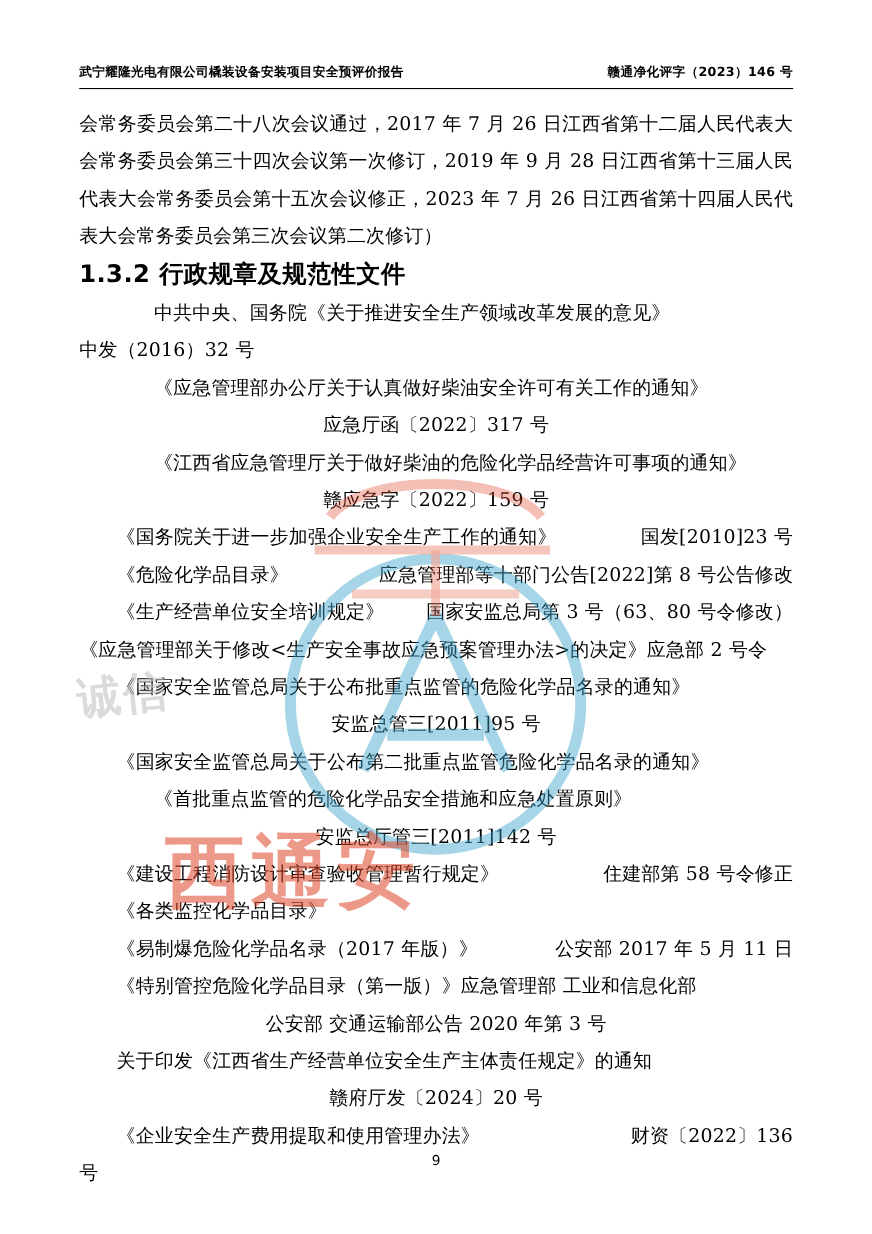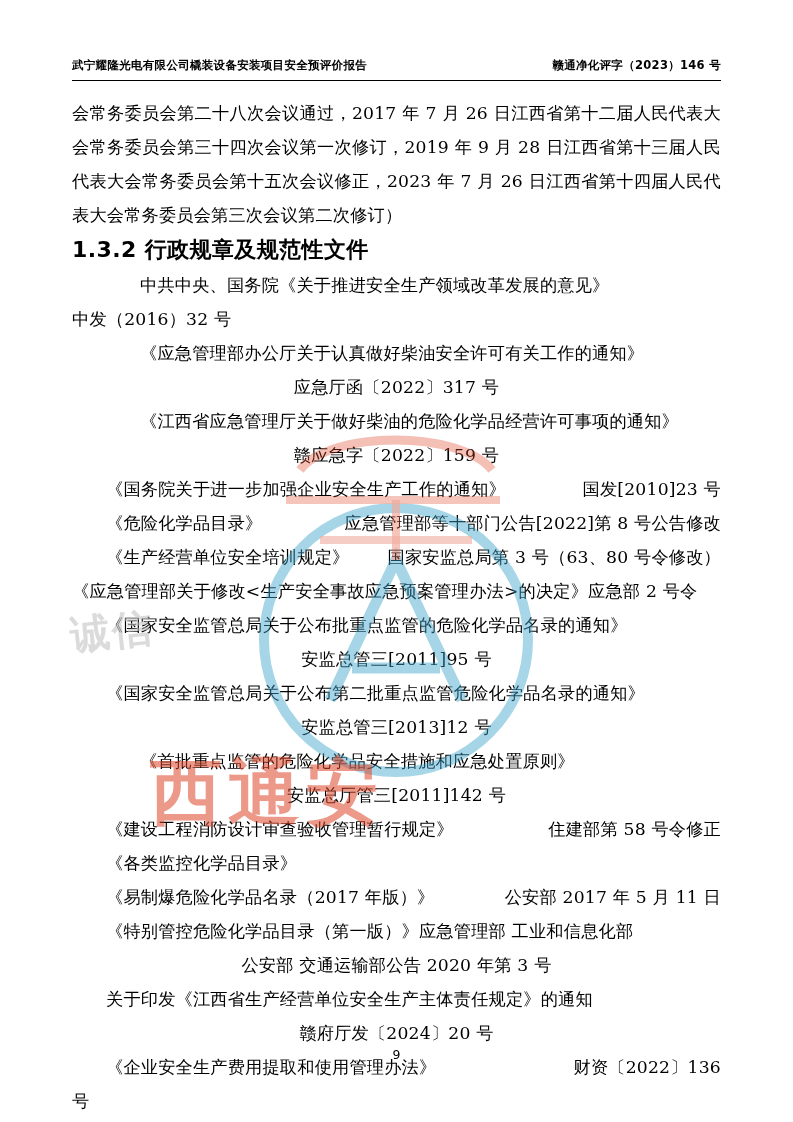--- a/index.html
+++ b/index.html
@@ -179,21 +179,20 @@
       <span class="lft" style="padding-left:34px;">《生产经营单位安全培训规定》</span>
       <span class="rgt">国家安监总局第 3 号（63、80 号令修改）</span>
     </div>
 
     <p class="para">《应急管理部关于修改&lt;生产安全事故应急预案管理办法&gt;的决定》应急部 2 号令</p>
 
     <p class="para indent1">《国家安全监管总局关于公布批重点监管的危险化学品名录的通知》</p>
     <p class="right">安监总管三[2011]95 号</p>
 
     <p class="para indent1">《国家安全监管总局关于公布第二批重点监管危险化学品名录的通知》</p>
-    <p class="right">安监总管三[2013]12 号</p>
 
     <p class="para indent2">《首批重点监管的危险化学品安全措施和应急处置原则》</p>
     <p class="right">安监总厅管三[2011]142 号</p>
 
     <div class="rowline">
       <span class="lft" style="padding-left:34px;">《建设工程消防设计审查验收管理暂行规定》</span>
       <span class="rgt">住建部第 58 号令修正</span>
     </div>
 
     <div class="rowline">

